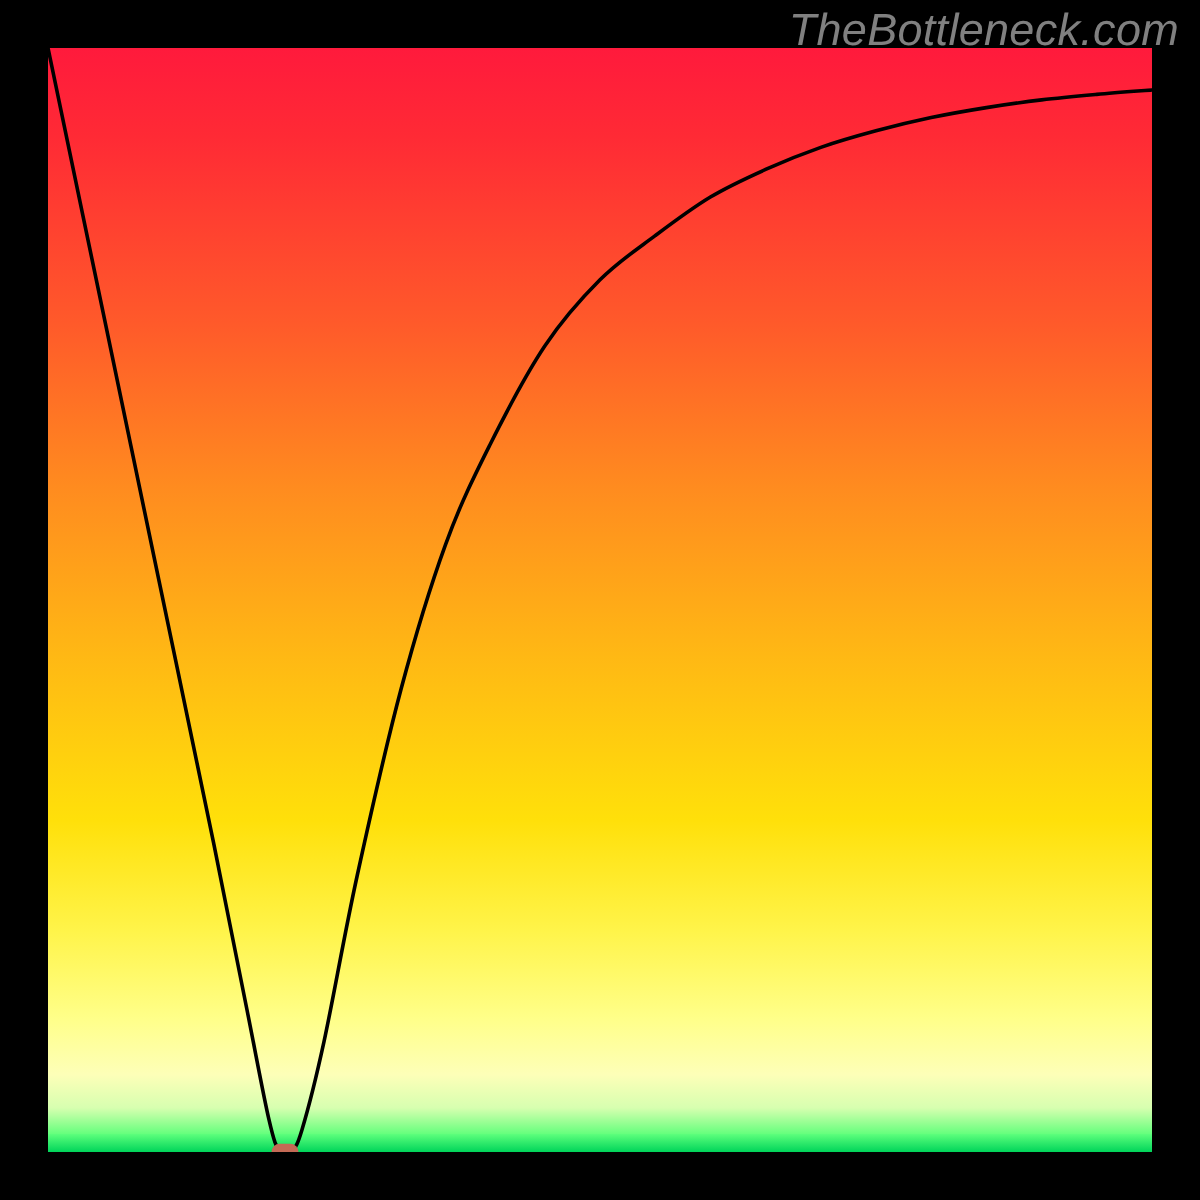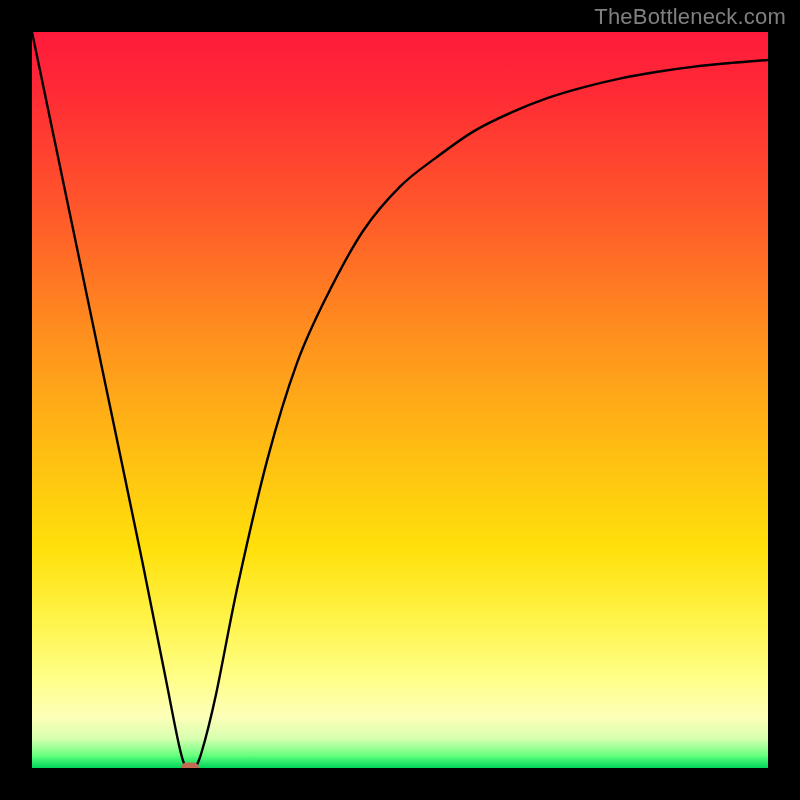--- a/index.html
+++ b/index.html
@@ -62,23 +62,24 @@
     height: 11px;
     background: #c46a55;
     border-radius: 6px;
     transform: translate(-50%, -50%);
   }
   .attribution {
     position: absolute;
     top: 4px;
     right: 14px;
     color: #808080;
-    font-size: 22px;
+    font-size: 30px;
     letter-spacing: 0.2px;
     font-weight: 500;
+    font-style: italic;
   }
   svg.curve {
     position: absolute;
     left: 0;
     top: 0;
     width: 100%;
     height: 100%;
   }
 </style>
 </head>

